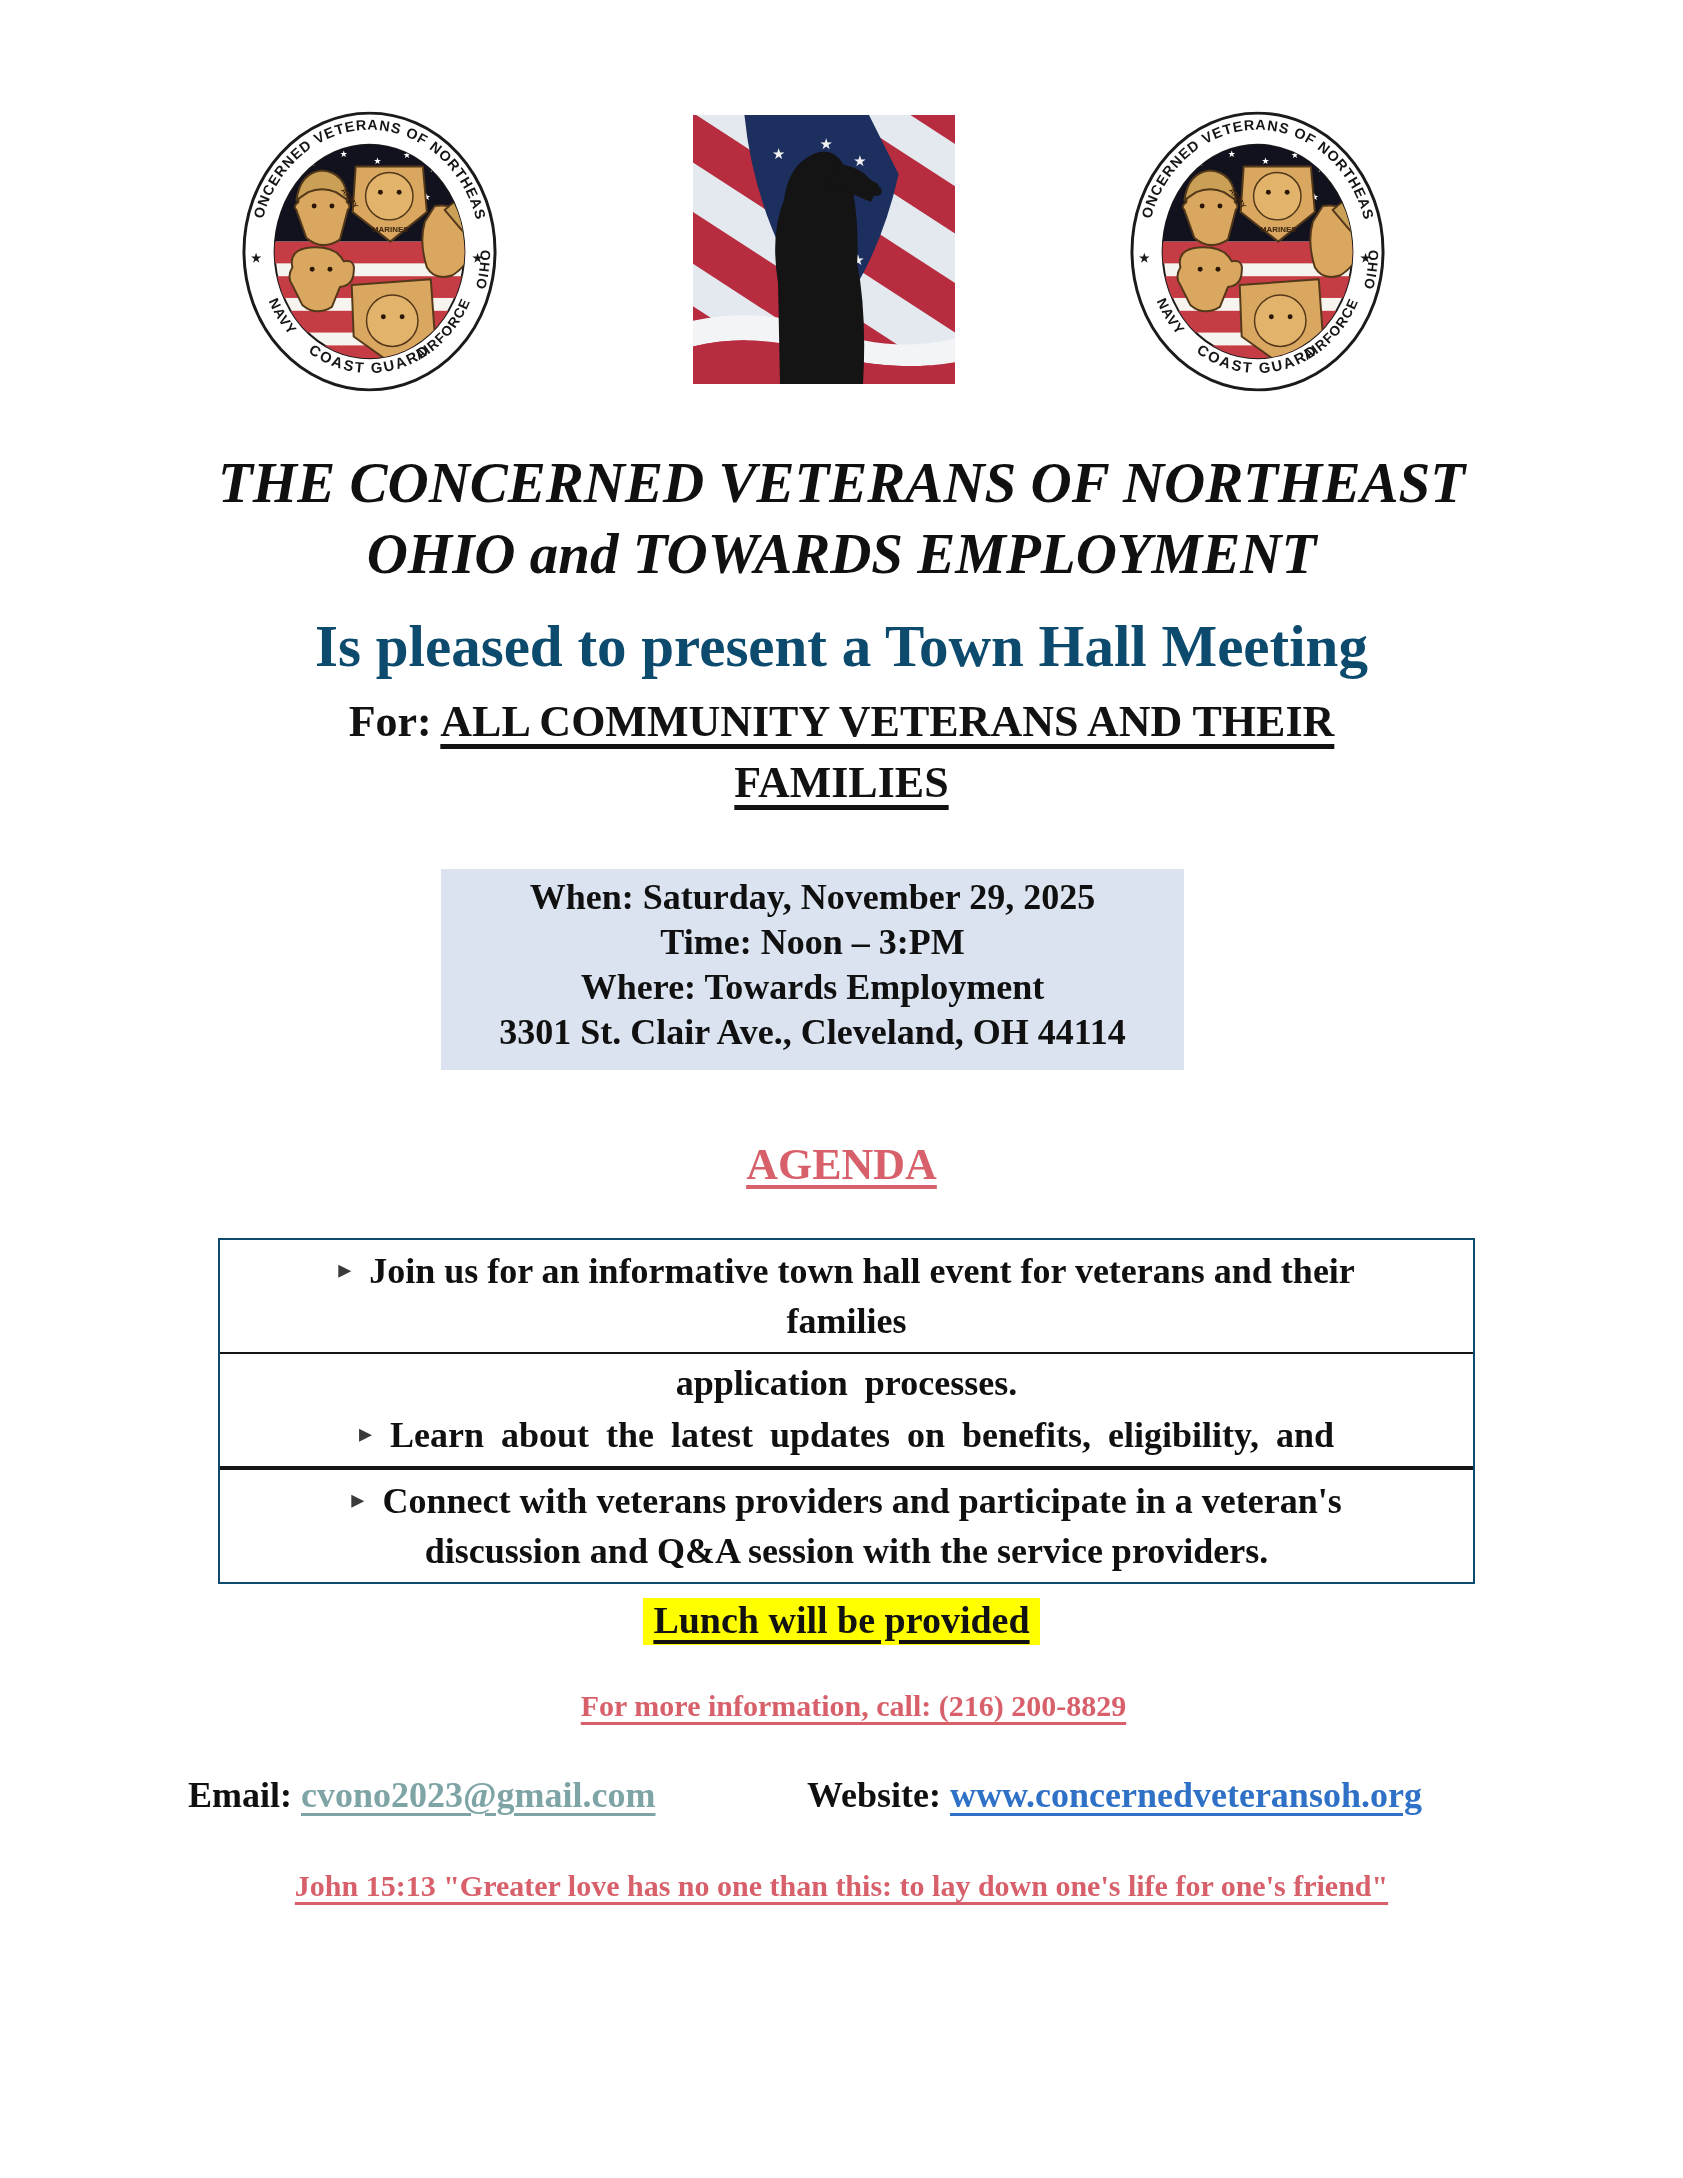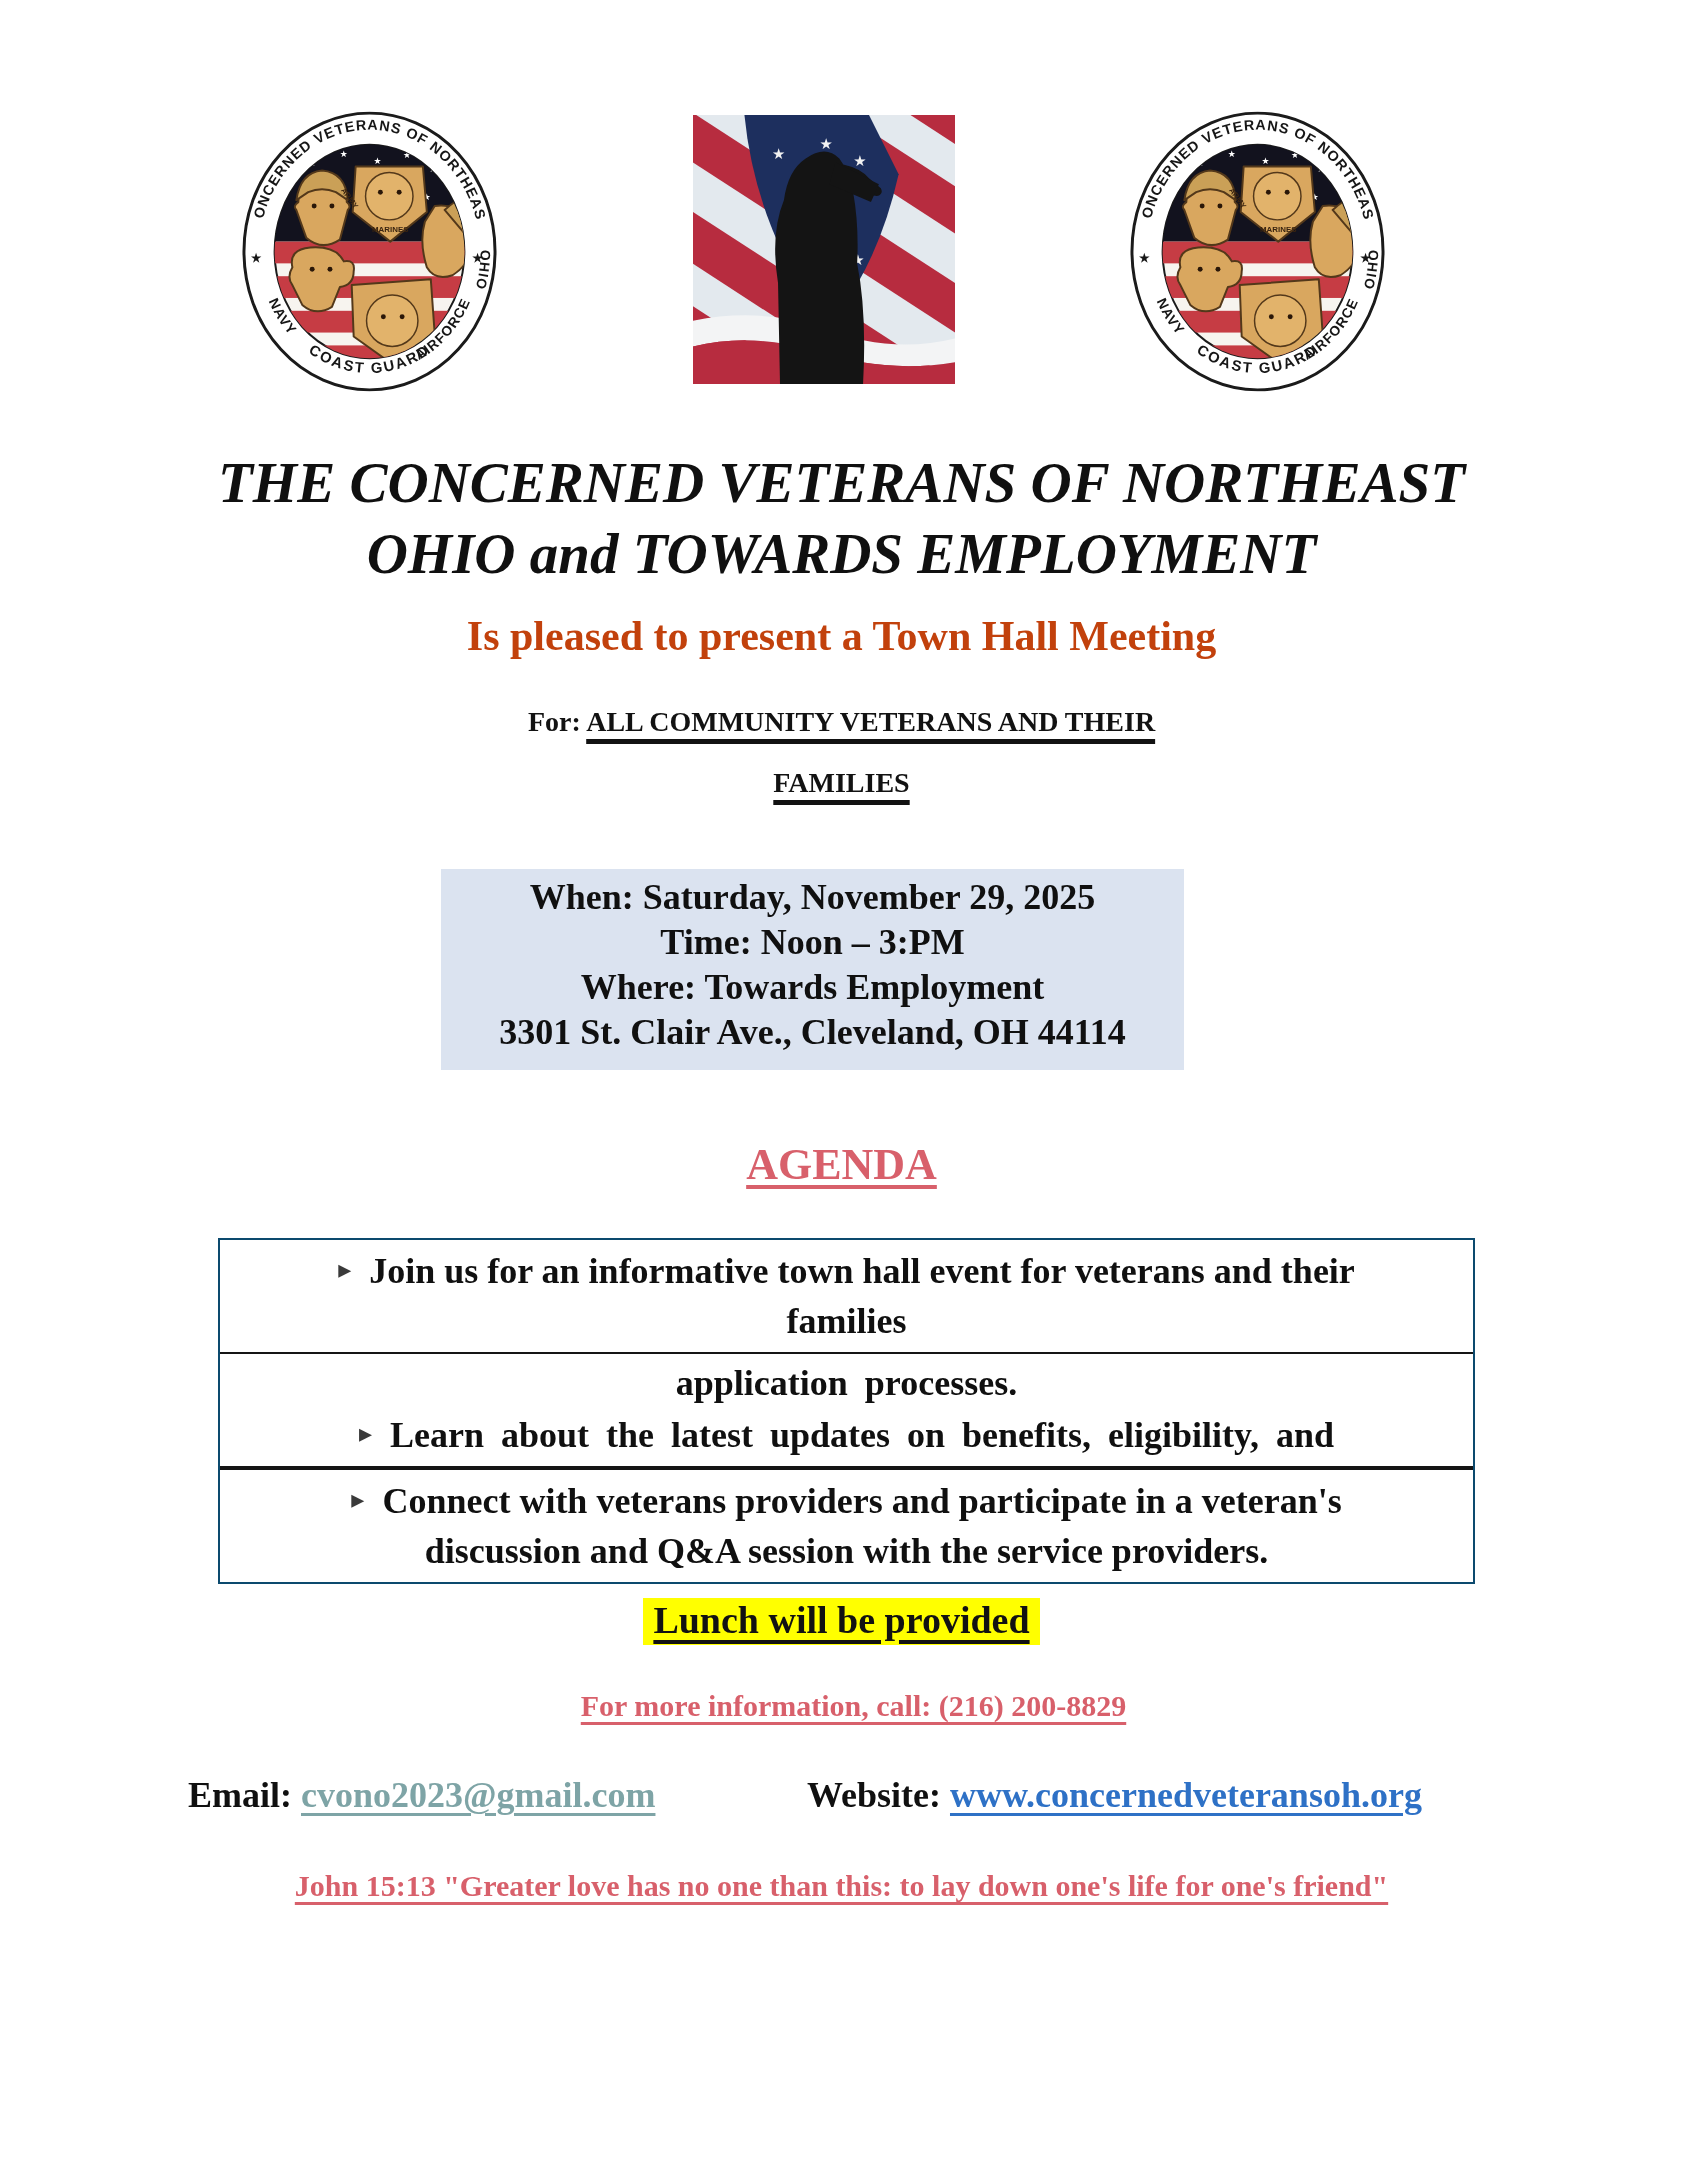--- a/index.html
+++ b/index.html
@@ -13,25 +13,25 @@
   .flag-photo { left:693px; top:115px; }
   .seal-right { left:1129px; top:111px; }
 
   .title {
     position:absolute; top:447px; left:0; width:100%;
     text-align:center; font-size:57px; line-height:71px;
     font-weight:bold; font-style:italic; color:#101010;
   }
   .subtitle {
     position:absolute; top:612px; left:0; width:100%;
-    text-align:center; font-size:42px; font-weight:bold; color:#c2410c;
+    text-align:center; font-size:59px; font-weight:bold; color:#0c4a6e;
   }
   .audience {
     position:absolute; top:691px; left:0; width:100%;
-    text-align:center; font-size:28px; line-height:61px; font-weight:bold;
+    text-align:center; font-size:44px; line-height:61px; font-weight:bold;
   }
   .audience .u { text-decoration:underline; text-decoration-thickness:5px; text-underline-offset:8px; }
 
   .info-box {
     position:absolute; left:441px; top:869px; width:743px;
     background:#dbe3f0; text-align:center;
     font-size:36px; line-height:45px; font-weight:bold; color:#101010;
     padding:6px 0 15px 0;
   }
 

